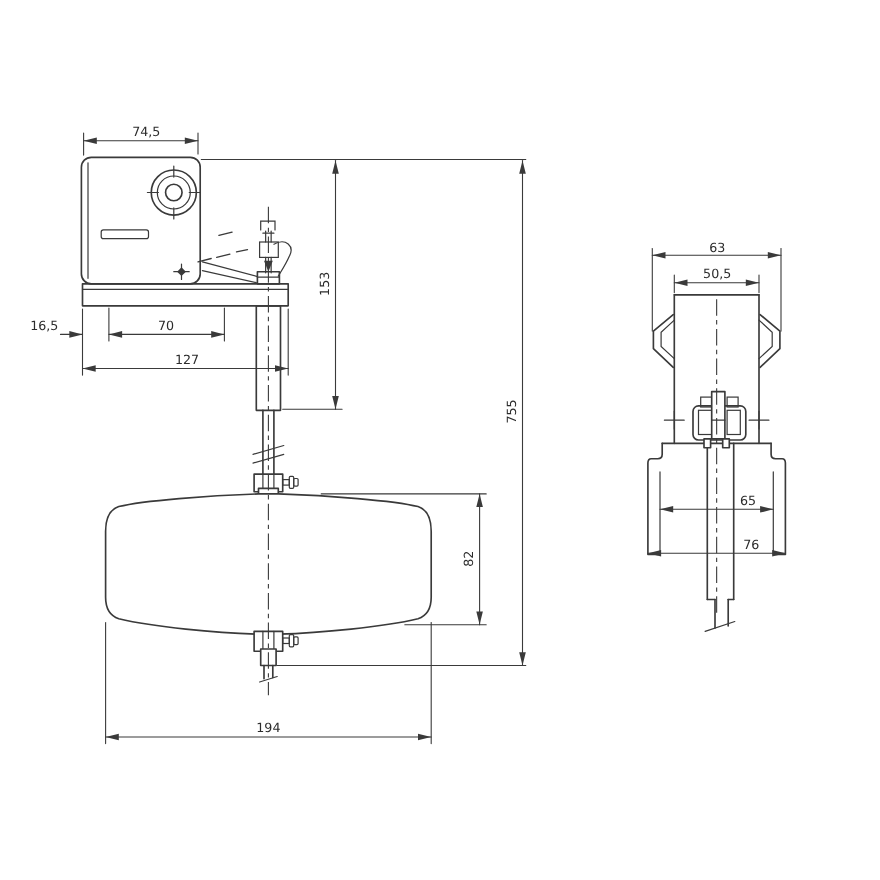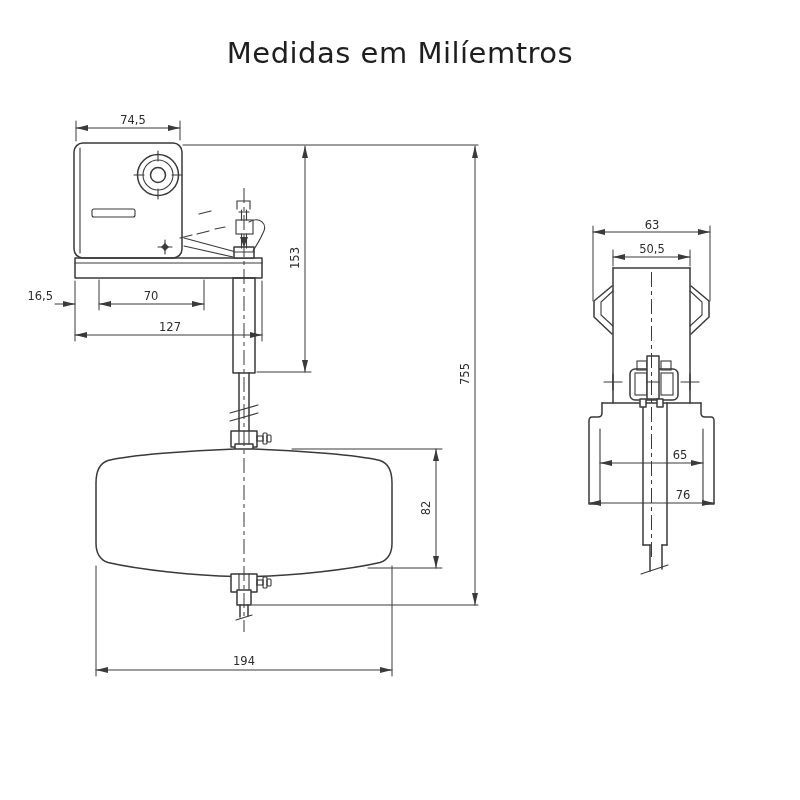--- a/index.html
+++ b/index.html
@@ -14,21 +14,20 @@
   .ar{fill:#3a3a3a;stroke:none;}
   .wf{fill:#fff;stroke:#3a3a3a;stroke-width:1.5;stroke-linejoin:round;}
   .cl{stroke:#3a3a3a;stroke-width:1;fill:none;stroke-dasharray:15 4 4 4;}
   .dsh{stroke:#3a3a3a;stroke-width:1.2;fill:none;stroke-linecap:round;}
   text.dim{font-size:11.5px;fill:#2c2c2c;}
 </style>
 </head>
 <body>
 
 <div id="page">
-  <div id="title">Medidas em Milíemtros</div>
 
   <svg width="800" height="800" viewBox="0 0 800 800">
     <defs>
       <pattern id="h1" patternUnits="userSpaceOnUse" width="3" height="3" patternTransform="rotate(45)">
         <rect width="3" height="3" fill="#fff"></rect>
         <line x1="1" y1="0" x2="1" y2="3" stroke="#3a3a3a" stroke-width="1"></line>
       </pattern>
       <pattern id="h2" patternUnits="userSpaceOnUse" width="3" height="3">
         <rect width="3" height="3" fill="#fff"></rect>
         <line x1="1" y1="0" x2="1" y2="3" stroke="#3a3a3a" stroke-width="1"></line>

